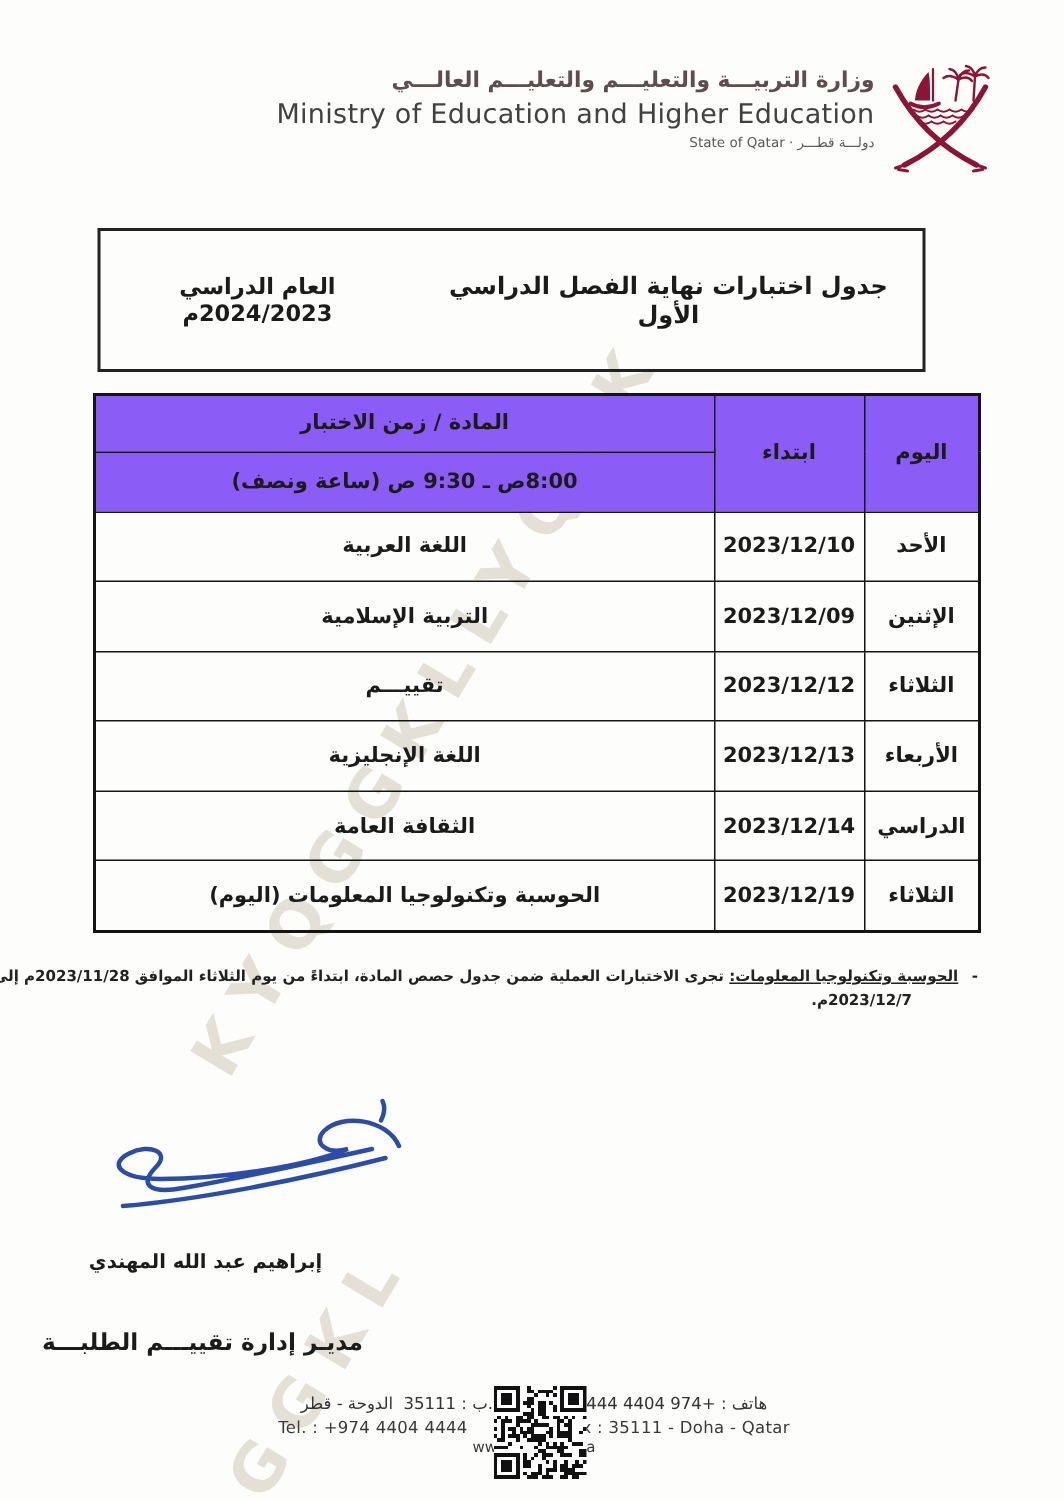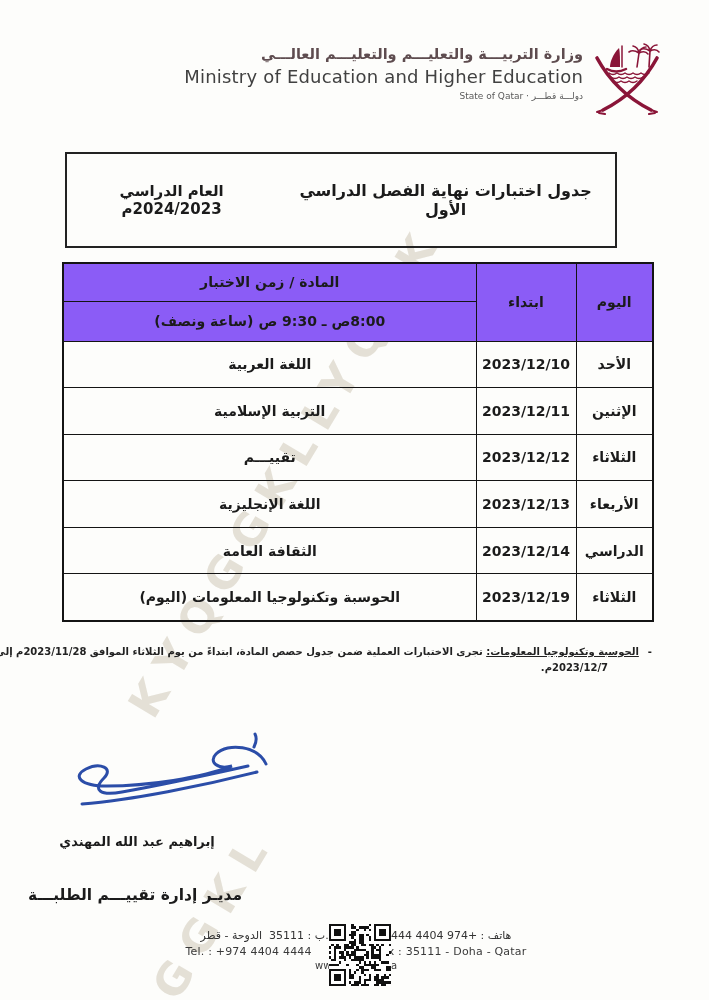--- a/index.html
+++ b/index.html
@@ -110,21 +110,21 @@
     <tr class="hr2">
       <th class="gray time-cell">8:00ص ـ 9:30 ص (ساعة ونصف)</th>
     </tr>
     <tr class="body-row">
       <td>الأحد</td>
       <td class="date-cell">2023/12/10</td>
       <td>اللغة العربية</td>
     </tr>
     <tr class="body-row">
       <td>الإثنين</td>
-      <td class="date-cell">2023/12/11</td>
+      <td class="date-cell">2023/12/09</td>
       <td>التربية الإسلامية</td>
     </tr>
     <tr class="body-row">
       <td>الثلاثاء</td>
       <td class="date-cell">2023/12/12</td>
       <td>تقييـــم</td>
     </tr>
     <tr class="body-row">
       <td>الأربعاء</td>
       <td class="date-cell">2023/12/13</td>

